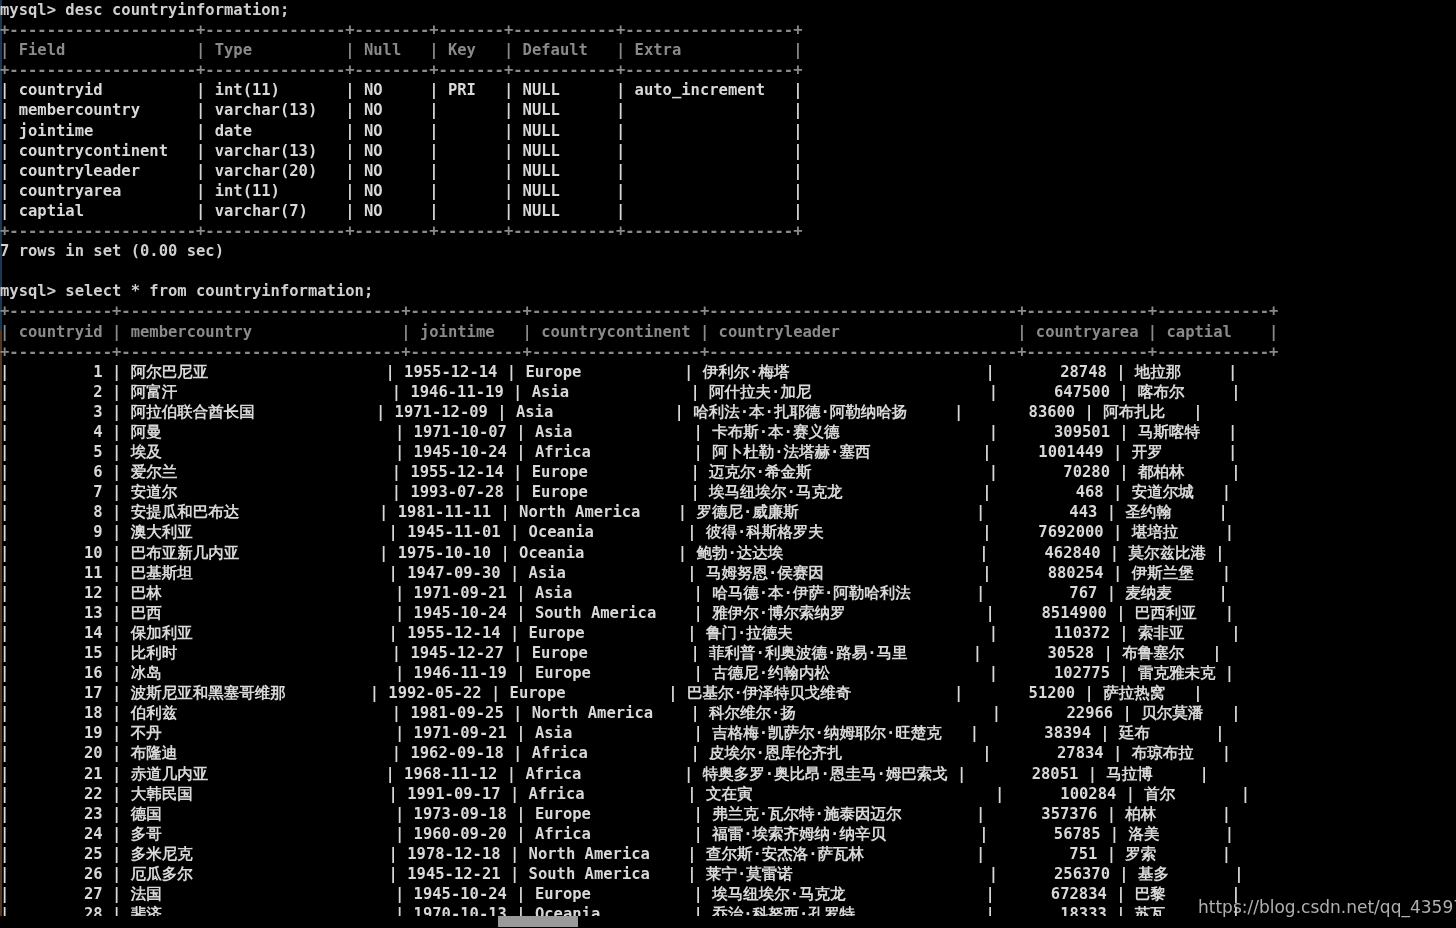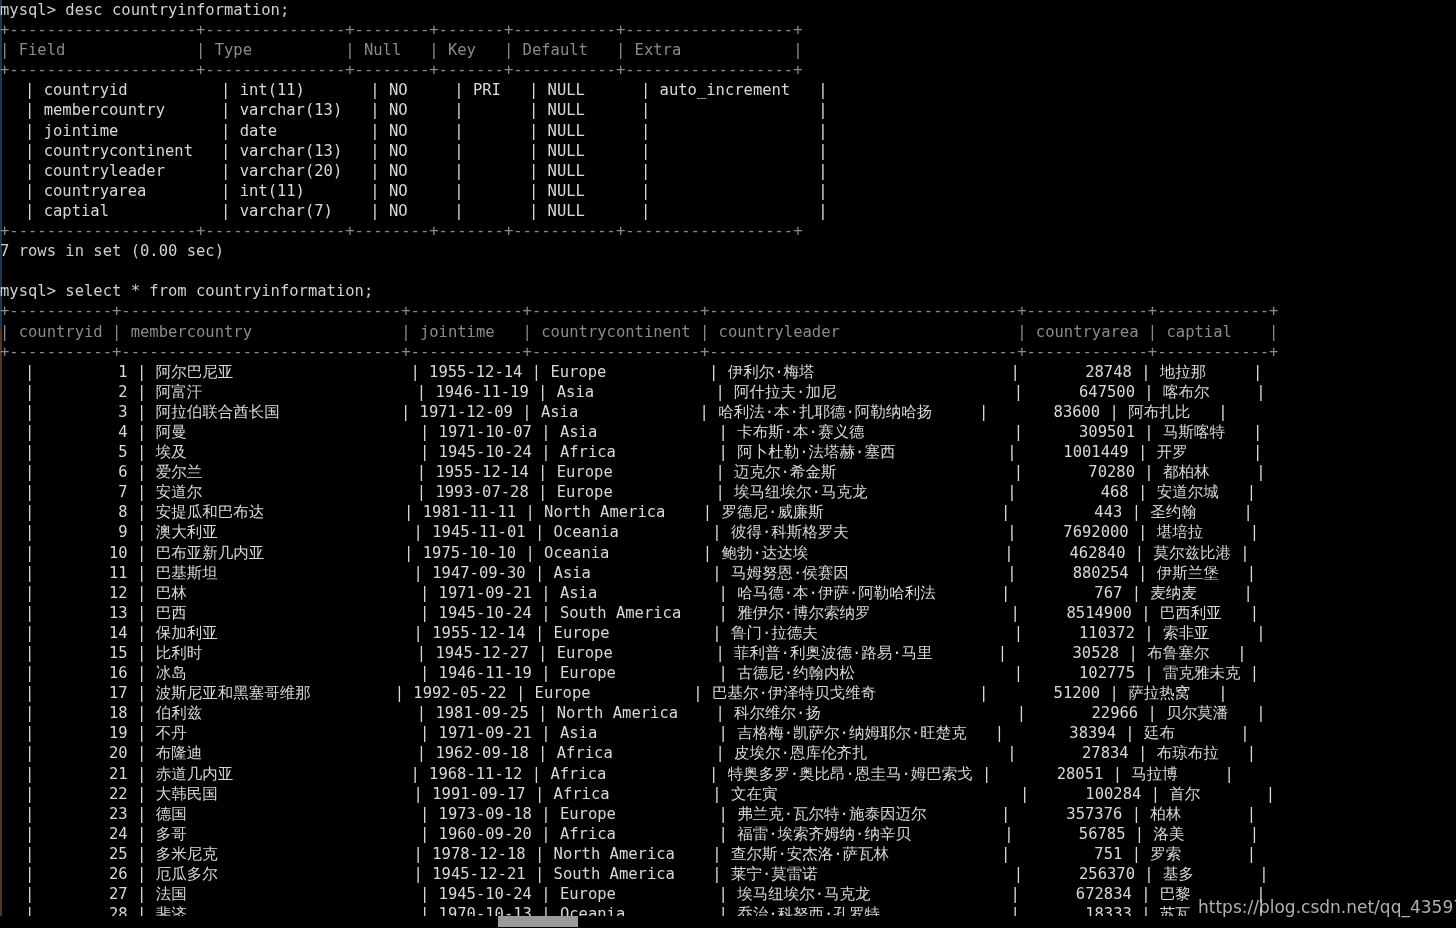--- a/index.html
+++ b/index.html
@@ -19,29 +19,30 @@
     line-height: 20.1px;
     color: #cfcfcf;
     -webkit-font-smoothing: none;
   }
   .term {
     position: absolute;
     left: 0;
     top: 0;
     padding: 0;
     white-space: pre;
+    font-weight: bold;
   }
   .line {
     height: 20.1px;
     white-space: pre;
     letter-spacing: 0px;
   }
   
   .rule { color: #8a8a8a; }
-  .cell { color: #d8d8d8; padding-left: 25px; }
+  .cell { color: #d8d8d8; }
   
   #left-edge {
     position: absolute;
     left: 0px;
     top: 0px;
     width: 2px;
     height: 928px;
     background: linear-gradient(to bottom,
         #1b3a5c 0px, #1b3a5c 330px,
         #5a3a23 330px, #5a3a23 928px);

